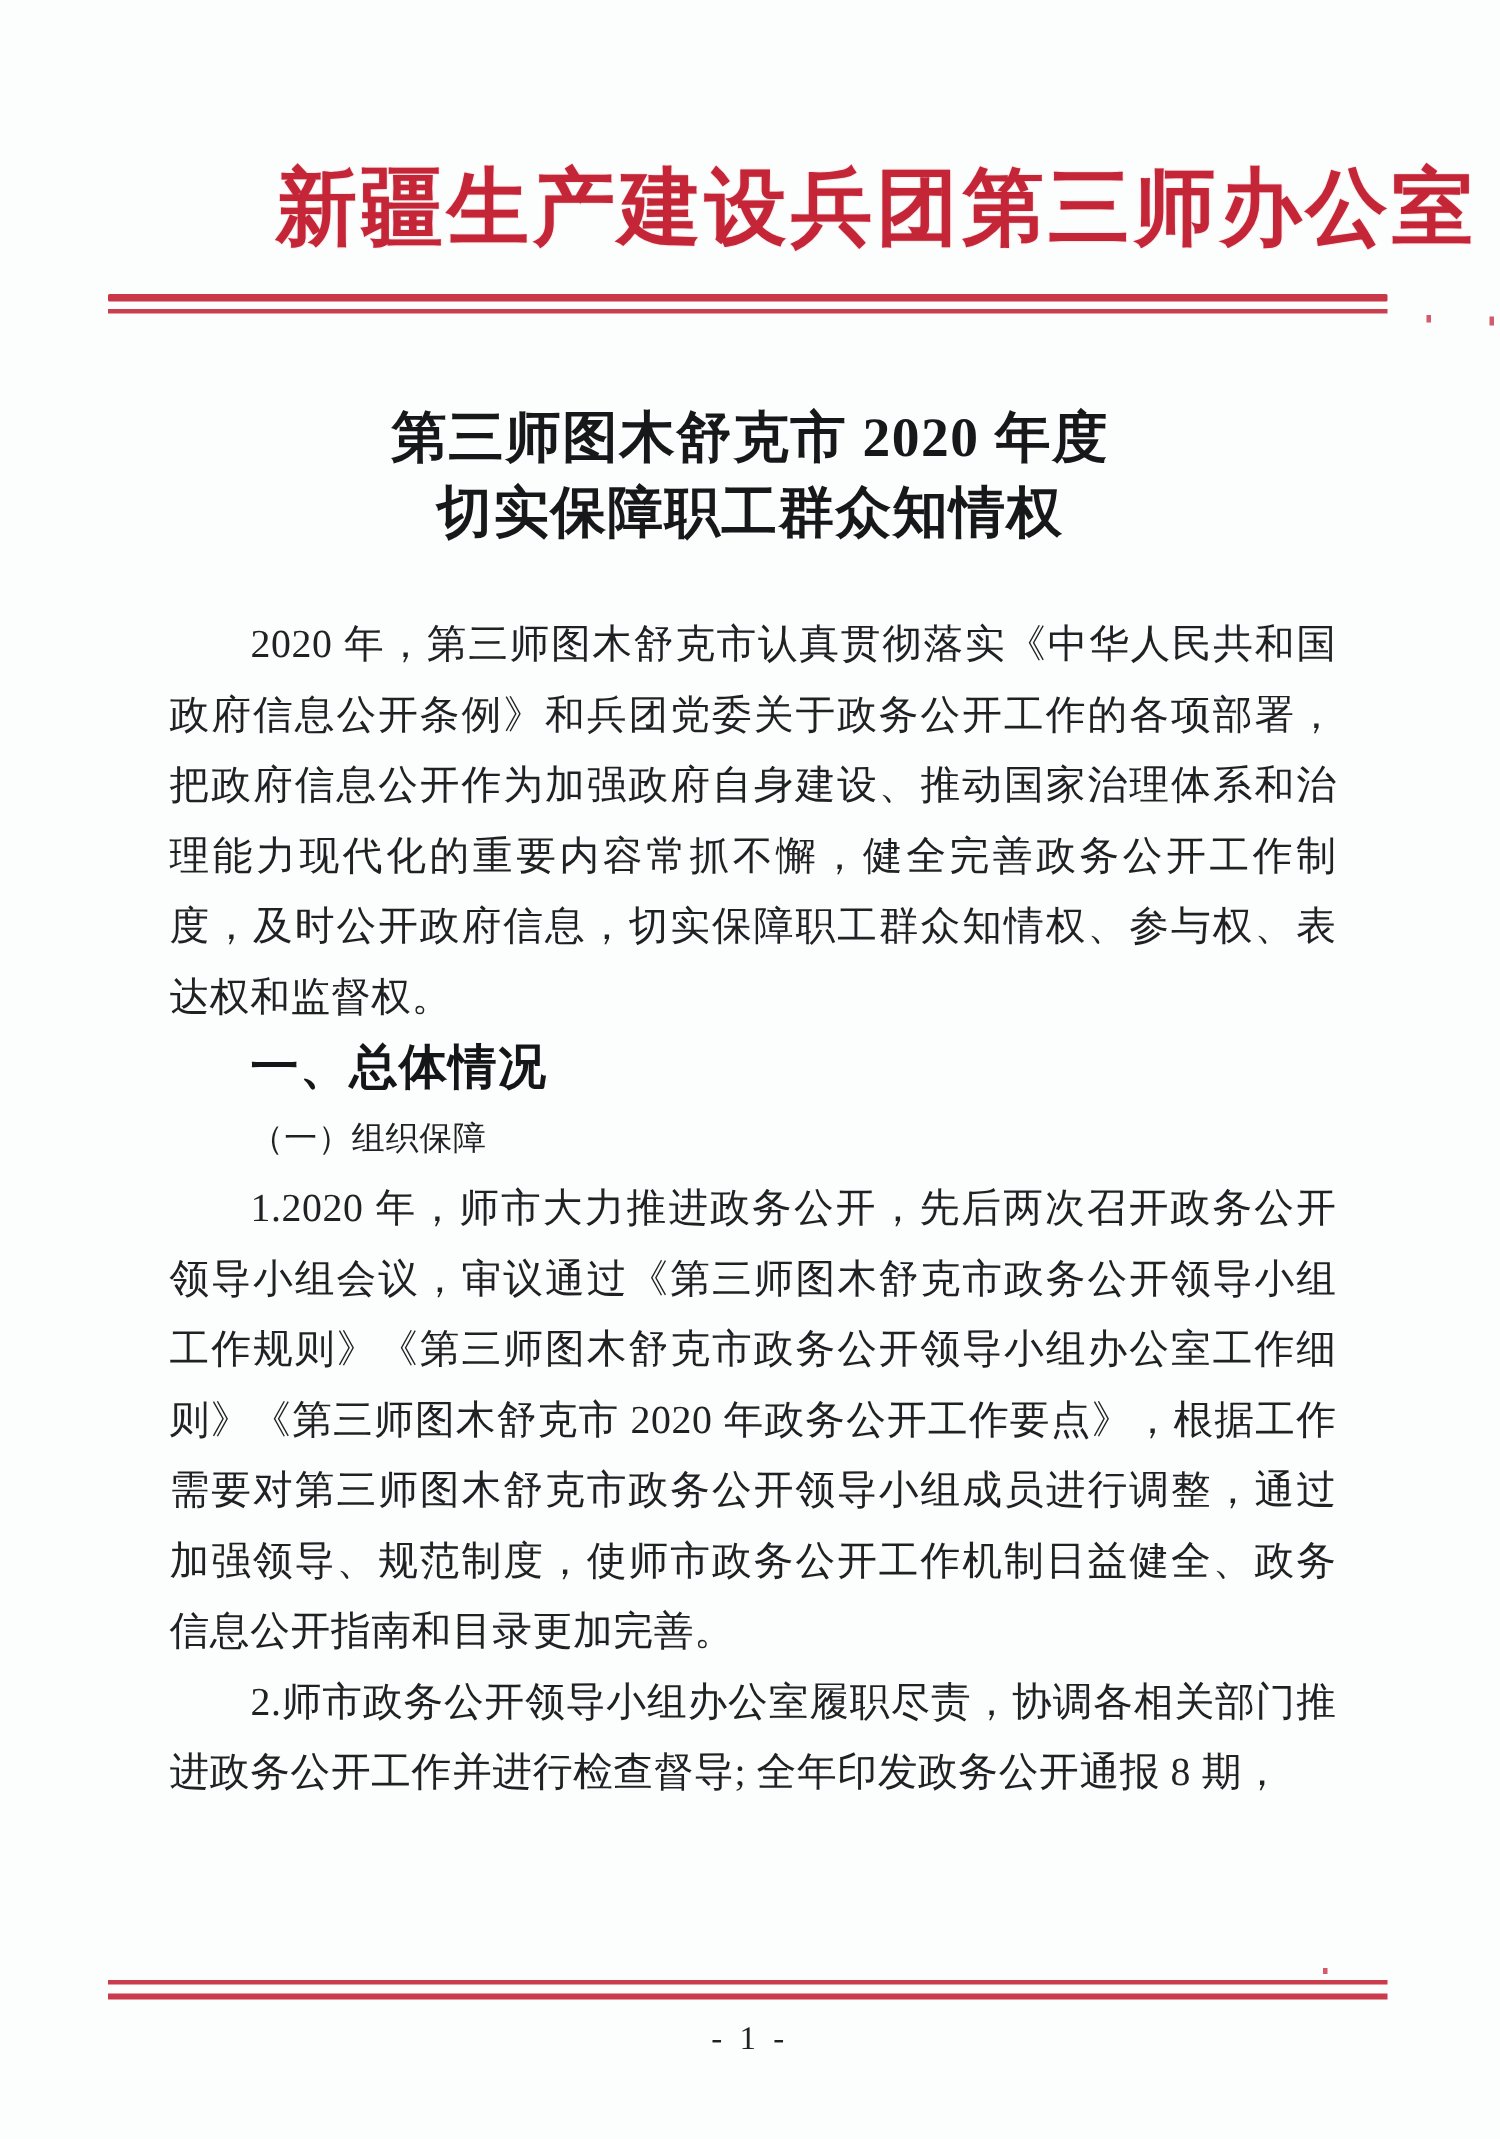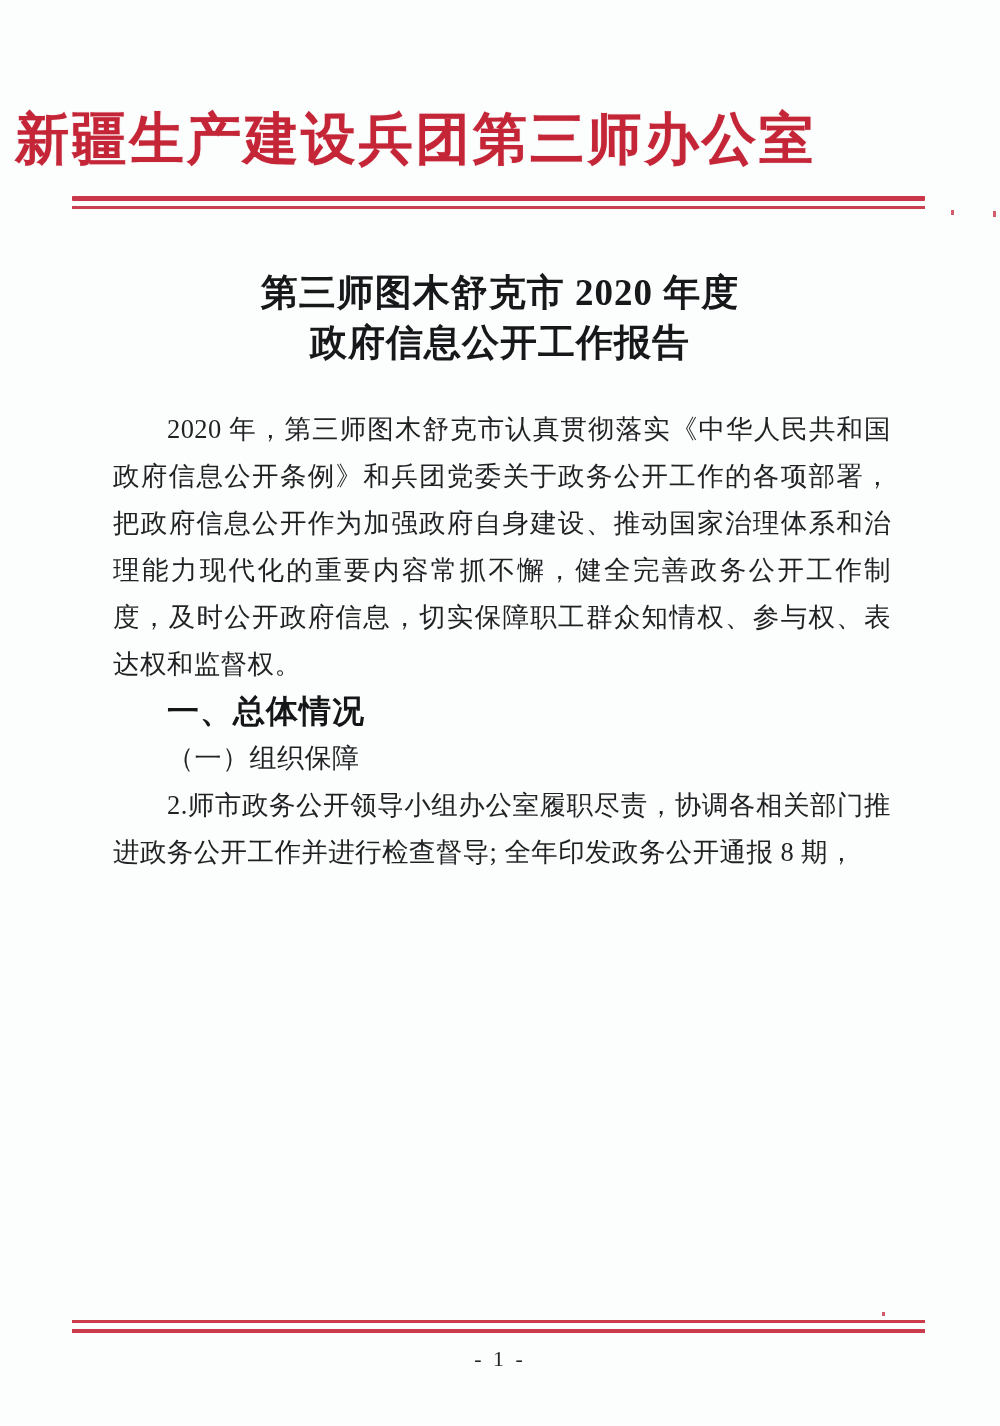--- a/index.html
+++ b/index.html
@@ -22,21 +22,21 @@
     height: 1426px;
     box-sizing: border-box;
   }
 
   
   .letterhead {
     position: absolute;
     left: 0;
     top: 104px;
     width: 1000px;
-    text-align: left;
+    text-align: right;
   }
   .letterhead-title {
     font-family: "Liberation Serif", "DejaVu Serif", serif;
     font-weight: bold;
     font-size: 56px;
     line-height: 70px;
     letter-spacing: 3px;
     color: #c42638;
     white-space: nowrap;
     transform: scaleX(0.97);
@@ -109,21 +109,21 @@
     font-weight: bold;
     font-size: 32px;
     line-height: 47px;
     letter-spacing: 1px;
     margin: 0;
     text-indent: 54px;
     color: #141618;
   }
   .h-sub {
     font-family: "Liberation Serif", "DejaVu Serif", serif;
-    font-size: 27px;
+    font-size: 22px;
     line-height: 47px;
     letter-spacing: 0.5px;
     margin: 0;
     text-indent: 54px;
     color: #1f2123;
   }
 
   
   .rule-group-bottom {
     position: absolute;
@@ -168,30 +168,31 @@
   <div class="rule-group-top">
     <div class="rule-thick"></div>
     <div class="rule-gap"></div>
     <div class="rule-thin"></div>
     <div class="speck speck-a"></div>
     <div class="speck speck-b"></div>
   </div>
 
   <div class="doc-title">
     <span class="doc-title-line">第三师图木舒克市 2020 年度</span>
-    <span class="doc-title-line">政府信息公开工作报告</span>
+    <span class="doc-title-line">切实保障职工群众知情权</span>
   </div>
 
   <div class="body-block">
     <p class="para">2020 年，第三师图木舒克市认真贯彻落实《中华人民共和国政府信息公开条例》和兵团党委关于政务公开工作的各项部署，把政府信息公开作为加强政府自身建设、推动国家治理体系和治理能力现代化的重要内容常抓不懈，健全完善政务公开工作制度，及时公开政府信息，切实保障职工群众知情权、参与权、表达权和监督权。</p>
 
     <p class="h-section">一、总体情况</p>
 
     <p class="h-sub">（一）组织保障</p>
 
+    <p class="para">1.2020 年，师市大力推进政务公开，先后两次召开政务公开领导小组会议，审议通过《第三师图木舒克市政务公开领导小组工作规则》《第三师图木舒克市政务公开领导小组办公室工作细则》《第三师图木舒克市 2020 年政务公开工作要点》，根据工作需要对第三师图木舒克市政务公开领导小组成员进行调整，通过加强领导、规范制度，使师市政务公开工作机制日益健全、政务信息公开指南和目录更加完善。</p>
 
     <p class="para">2.师市政务公开领导小组办公室履职尽责，协调各相关部门推进政务公开工作并进行检查督导; 全年印发政务公开通报 8 期，</p>
   </div>
 
   <div class="rule-group-bottom">
     <div class="rule-b-thin"></div>
     <div class="rule-b-gap"></div>
     <div class="rule-b-thick"></div>
     <div class="speck speck-c"></div>
   </div>

